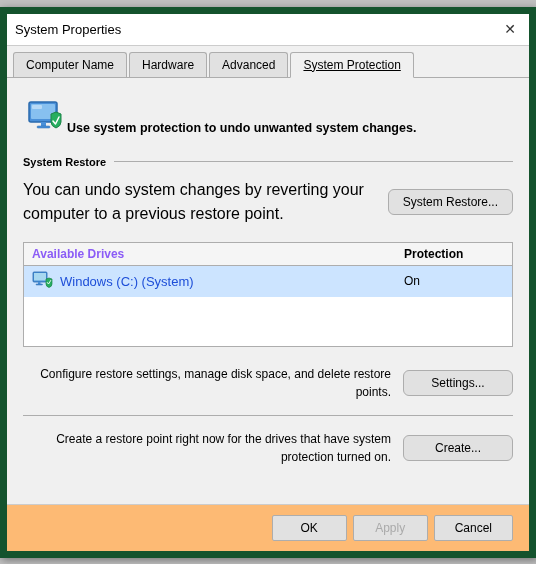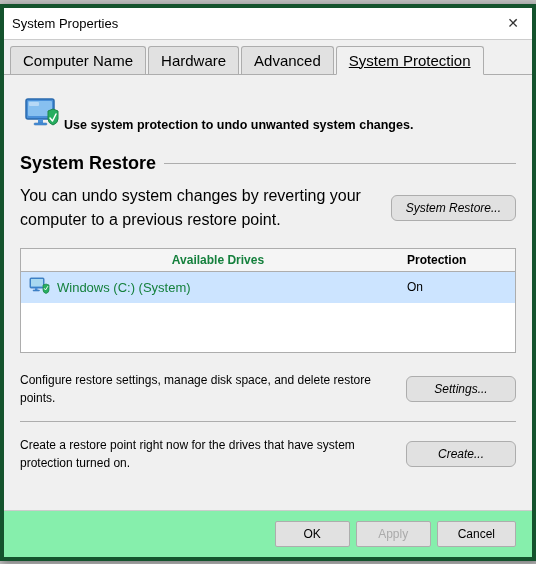--- a/index.html
+++ b/index.html
@@ -14,21 +14,21 @@
       background: #c0c0c0;
       display: flex;
       align-items: center;
       justify-content: center;
       min-height: 100vh;
     }
 
     .window {
       width: 536px;
       background: #f0f0f0;
-      border: 4px solid #14532d;
+      border: 7px solid #14532d;
       box-shadow: 2px 2px 8px rgba(0,0,0,0.4);
     }
 
     .title-bar {
       background: #ffffff;
       border-bottom: 1px solid #ccc;
       display: flex;
       align-items: center;
       justify-content: space-between;
       padding: 6px 8px;
@@ -62,21 +62,21 @@
       gap: 2px;
     }
 
     .tab {
       padding: 5px 12px;
       cursor: pointer;
       border: 1px solid #adadad;
       border-bottom: none;
       background: #e1e1e1;
       color: #000;
-      font-size: 15px;
+      font-size: 12px;
       border-radius: 3px 3px 0 0;
       white-space: nowrap;
     }
 
     .tab.active {
       background: #f0f0f0;
       border-bottom: 1px solid #f0f0f0;
       margin-bottom: -1px;
       font-weight: 500;
       z-index: 1;
@@ -106,21 +106,21 @@
     }
 
     .section-header {
       display: flex;
       align-items: center;
       margin-bottom: 10px;
       gap: 8px;
     }
 
     .section-title {
-      font-size: 18px;
+      font-size: 11px;
       font-weight: 600;
       color: #000;
       white-space: nowrap;
     }
 
     .section-line {
       flex: 1;
       height: 1px;
       background: #adadad;
     }
@@ -143,42 +143,40 @@
       background: #e1e1e1;
       border: 1px solid #adadad;
       padding: 5px 14px;
       cursor: pointer;
       font-size: 12px;
       color: #000;
       min-width: 110px;
       border-radius: 6px;
       white-space: nowrap;
       text-align: center;
-      font-style: italic;
     }
 
     .table-container {
       border: 1px solid #adadad;
       background: #fff;
       margin-bottom: 12px;
     }
 
     .table-header {
       display: flex;
       background: #f5f5f5;
       border-bottom: 1px solid #adadad;
       padding: 4px 8px;
     }
 
     .table-col-drive {
       flex: 1;
       font-size: 12px;
       font-weight: 600;
-      color: #15803d;
-      text-align: center;
+      color: #8b5cf6;
     }
 
     .table-col-protection {
       width: 100px;
       font-size: 12px;
       font-weight: 600;
       color: #000;
     }
 
     .table-row {
@@ -188,21 +186,21 @@
       cursor: pointer;
     }
 
     .table-row.selected {
       background: #cce4ff;
     }
 
     .table-row-drive {
       flex: 1;
       font-size: 12px;
-      color: #15803d;
+      color: #1d4ed8;
       display: flex;
       align-items: center;
       gap: 6px;
     }
 
     .table-row-protection {
       width: 100px;
       font-size: 12px;
       color: #000;
     }
@@ -217,36 +215,37 @@
       justify-content: space-between;
       padding: 6px 0;
       gap: 12px;
     }
 
     .action-text {
       font-size: 12px;
       color: #000;
       line-height: 1.5;
       flex: 1;
+      text-align: right;
     }
 
     .divider {
       height: 1px;
       background: #adadad;
       margin: 8px 0;
     }
 
     .footer {
       display: flex;
       justify-content: flex-end;
       align-items: center;
       gap: 6px;
       padding: 10px 16px;
       border-top: 1px solid #ccc;
-      background: #86efac;
+      background: #fdba74;
     }
 
     .footer-btn {
       background: #e1e1e1;
       border: 1px solid #adadad;
       padding: 5px 20px;
       cursor: pointer;
       font-size: 12px;
       color: #000;
       min-width: 75px;

